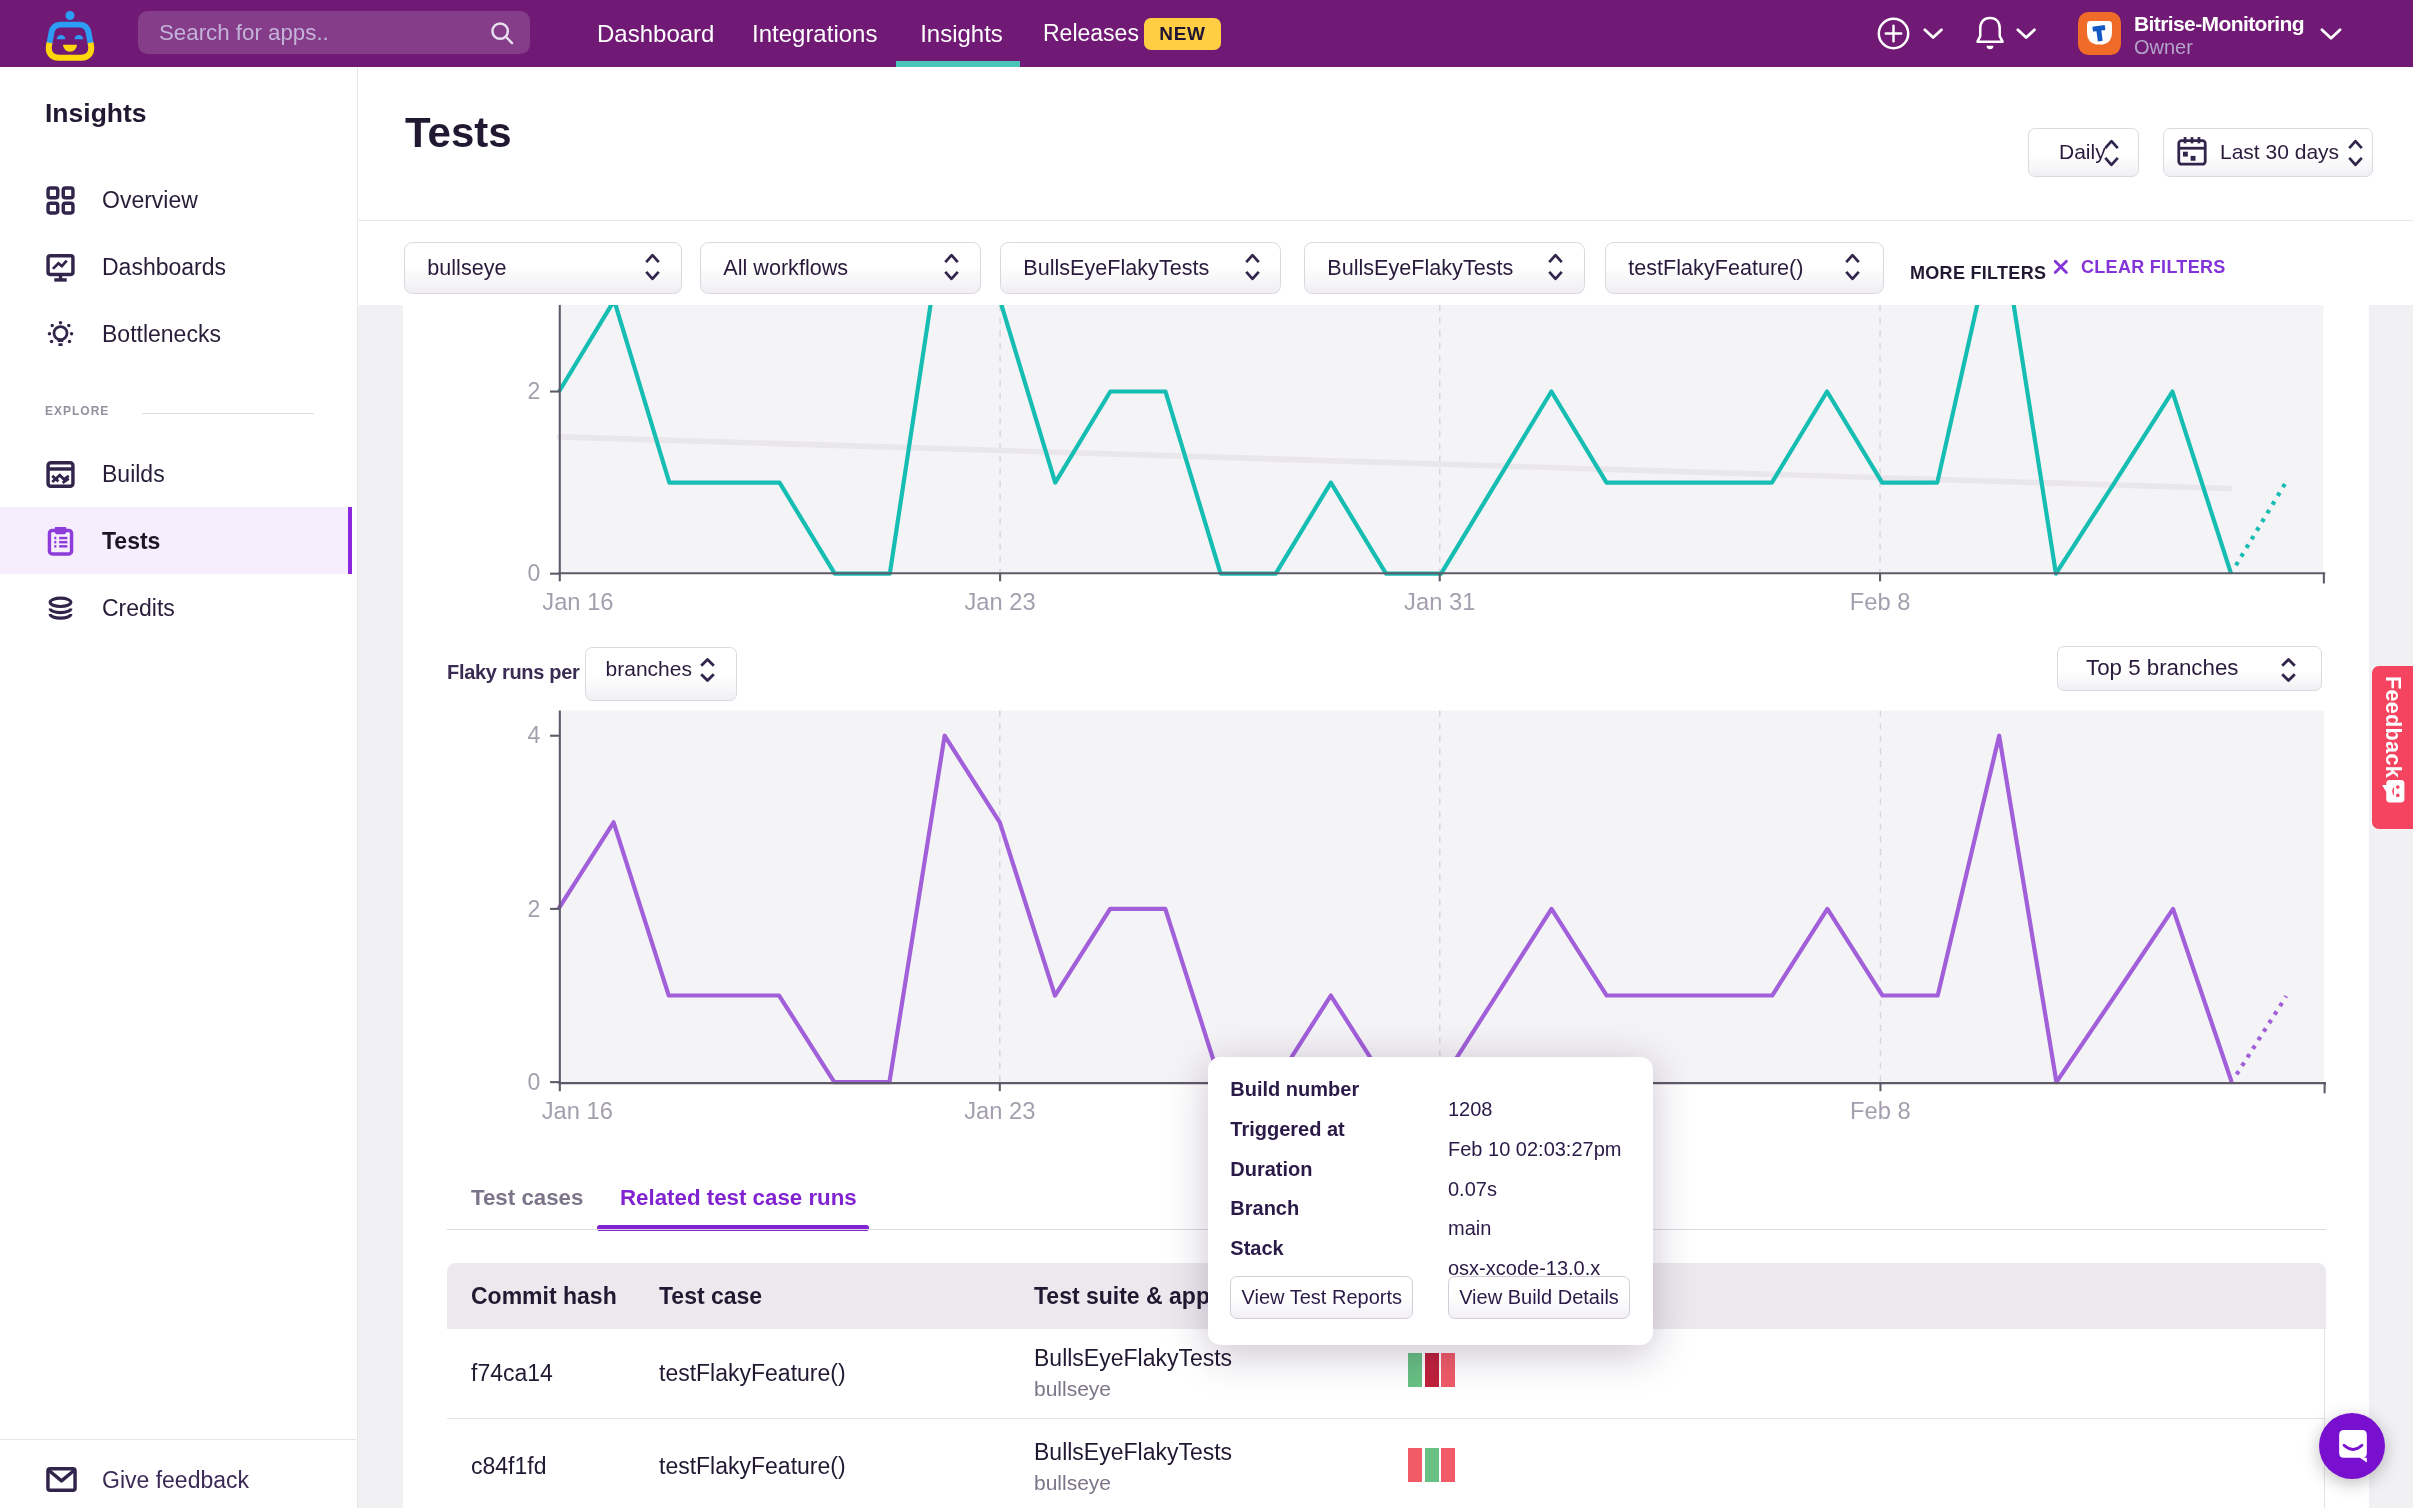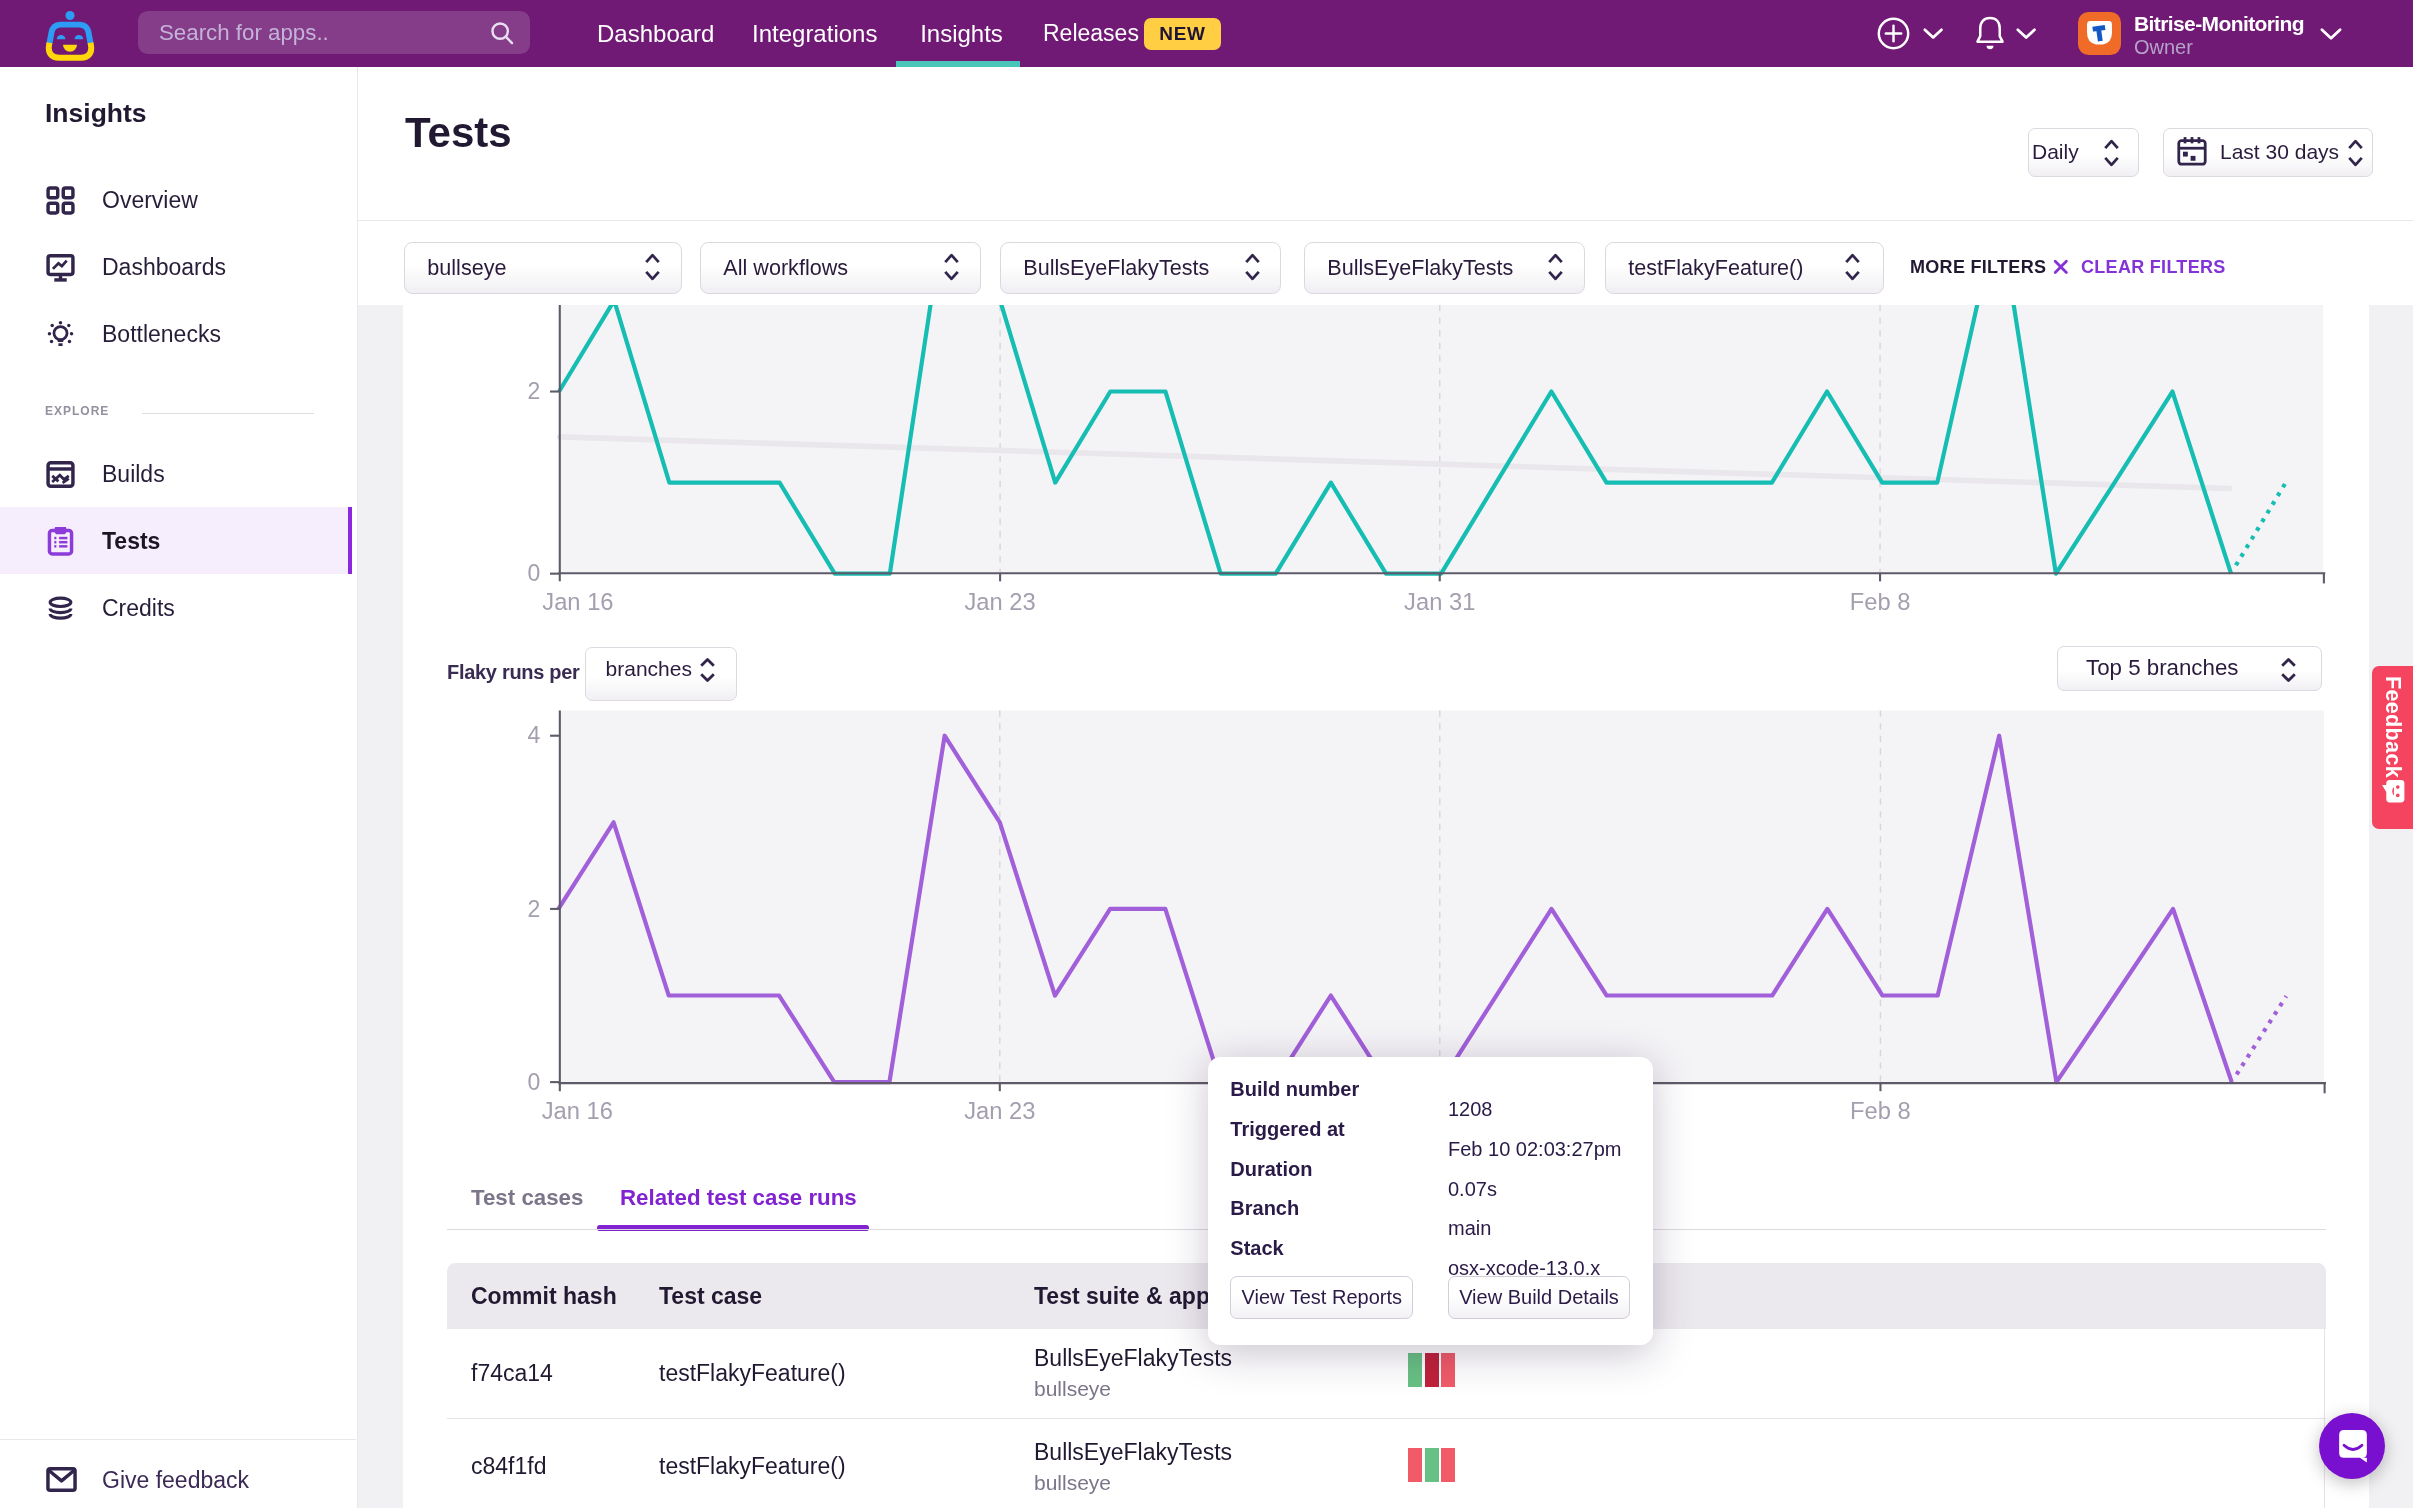--- a/index.html
+++ b/index.html
@@ -36,21 +36,21 @@
   .gf-lbl { position:absolute; left:102px; top:1464px; font-size:23px; color:#3c2a56; line-height:32px;}
   
   #main { position:absolute; left:358px; top:67px; width:2056px; height:1441px; background:#fff; }
   #pagetitle { position:absolute; left:47px; top:42px; font-size:42px; font-weight:bold; color:#211831; }
   .selbtn { position:absolute; border:1.4px solid #ddd9e1; border-radius:7px;
     background:linear-gradient(#ffffff 55%, #f1eff3); color:#2a1b3d; font-size:24px; }
   #hdr-divider { position:absolute; left:0; top:153px; width:2056px; height:1.4px; background:#eae7ee; }
   .pill { position:absolute; top:175px; height:52px; border:1.4px solid #dbd7df; border-radius:8.4px;
     background:linear-gradient(#ffffff 45%, #f0eef2); color:#2a1b3d; font-size:21.6px; line-height:49px;
     padding-left:22.3px; }
-  #morefilters { position:absolute; left:1552px; top:177px; font-size:18px; font-weight:bold;
+  #morefilters { position:absolute; left:1552px; top:183px; font-size:18px; font-weight:bold;
     color:#211831; letter-spacing:0.3px; line-height:46px;}
   #clearfilters { position:absolute; left:1723px; top:177px; font-size:18px; font-weight:bold;
     color:#8333d8; letter-spacing:0.3px; line-height:46px;}
   
   #greyarea { position:absolute; left:0; top:238px; width:2056px; height:1203px; background:#f1f0f3; }
   #sheet { position:absolute; left:45px; top:238px; width:1966px; height:1203px; background:#fff; }
   
   #tooltip { position:absolute; left:1208px; top:1057px; width:445px; height:288px; background:#fff;
     border-radius:12.6px; box-shadow:0 8.4px 42px rgba(40,20,60,0.25); z-index:60; }
   .tt-lbl { position:absolute; left:22.3px; font-size:20px; font-weight:bold; color:#2a1a47; }
@@ -211,21 +211,21 @@
 <div id="explore-line"></div>
 <div id="gf-line"></div>
 <div class="gf-lbl">Give feedback</div>
 <svg class="abs" style="left:46px;top:1467px" width="31" height="25" viewBox="0 0 44 36">
   <rect x="2.5" y="2.5" width="39" height="31" rx="3" fill="none" stroke="#32254c" stroke-width="5"></rect>
   <path d="M4 5 L22 20 L40 5" fill="none" stroke="#32254c" stroke-width="5" stroke-linejoin="round"></path>
 </svg>
 
 <div id="main">
   <div id="pagetitle">Tests</div>
-  <div class="selbtn" style="left:1670px;top:61px;width:111px;height:49px;line-height:46px;padding-left:3px;font-size:21px;">Daily</div>
+  <div class="selbtn" style="left:1670px;top:61px;width:111px;height:49px;line-height:46px;padding-left:30px;font-size:21px;">Daily</div>
   <div class="selbtn" style="left:1805px;top:61px;width:210px;height:49px;line-height:46px;padding-left:56px;font-size:21px;">Last 30 days</div>
   <div id="hdr-divider"></div>
   <div class="pill" style="left:46px;width:278px;">bullseye</div>
   <div class="pill" style="left:342px;width:281px;">All workflows</div>
   <div class="pill" style="left:642px;width:281px;">BullsEyeFlakyTests</div>
   <div class="pill" style="left:946px;width:281px;">BullsEyeFlakyTests</div>
   <div class="pill" style="left:1247px;width:279px;">testFlakyFeature()</div>
   <div id="morefilters">MORE FILTERS</div>
   <div id="clearfilters">CLEAR FILTERS</div>
   <svg class="abs" style="left:1693px;top:190px" width="19.6" height="19.6" viewBox="0 0 28 28">

